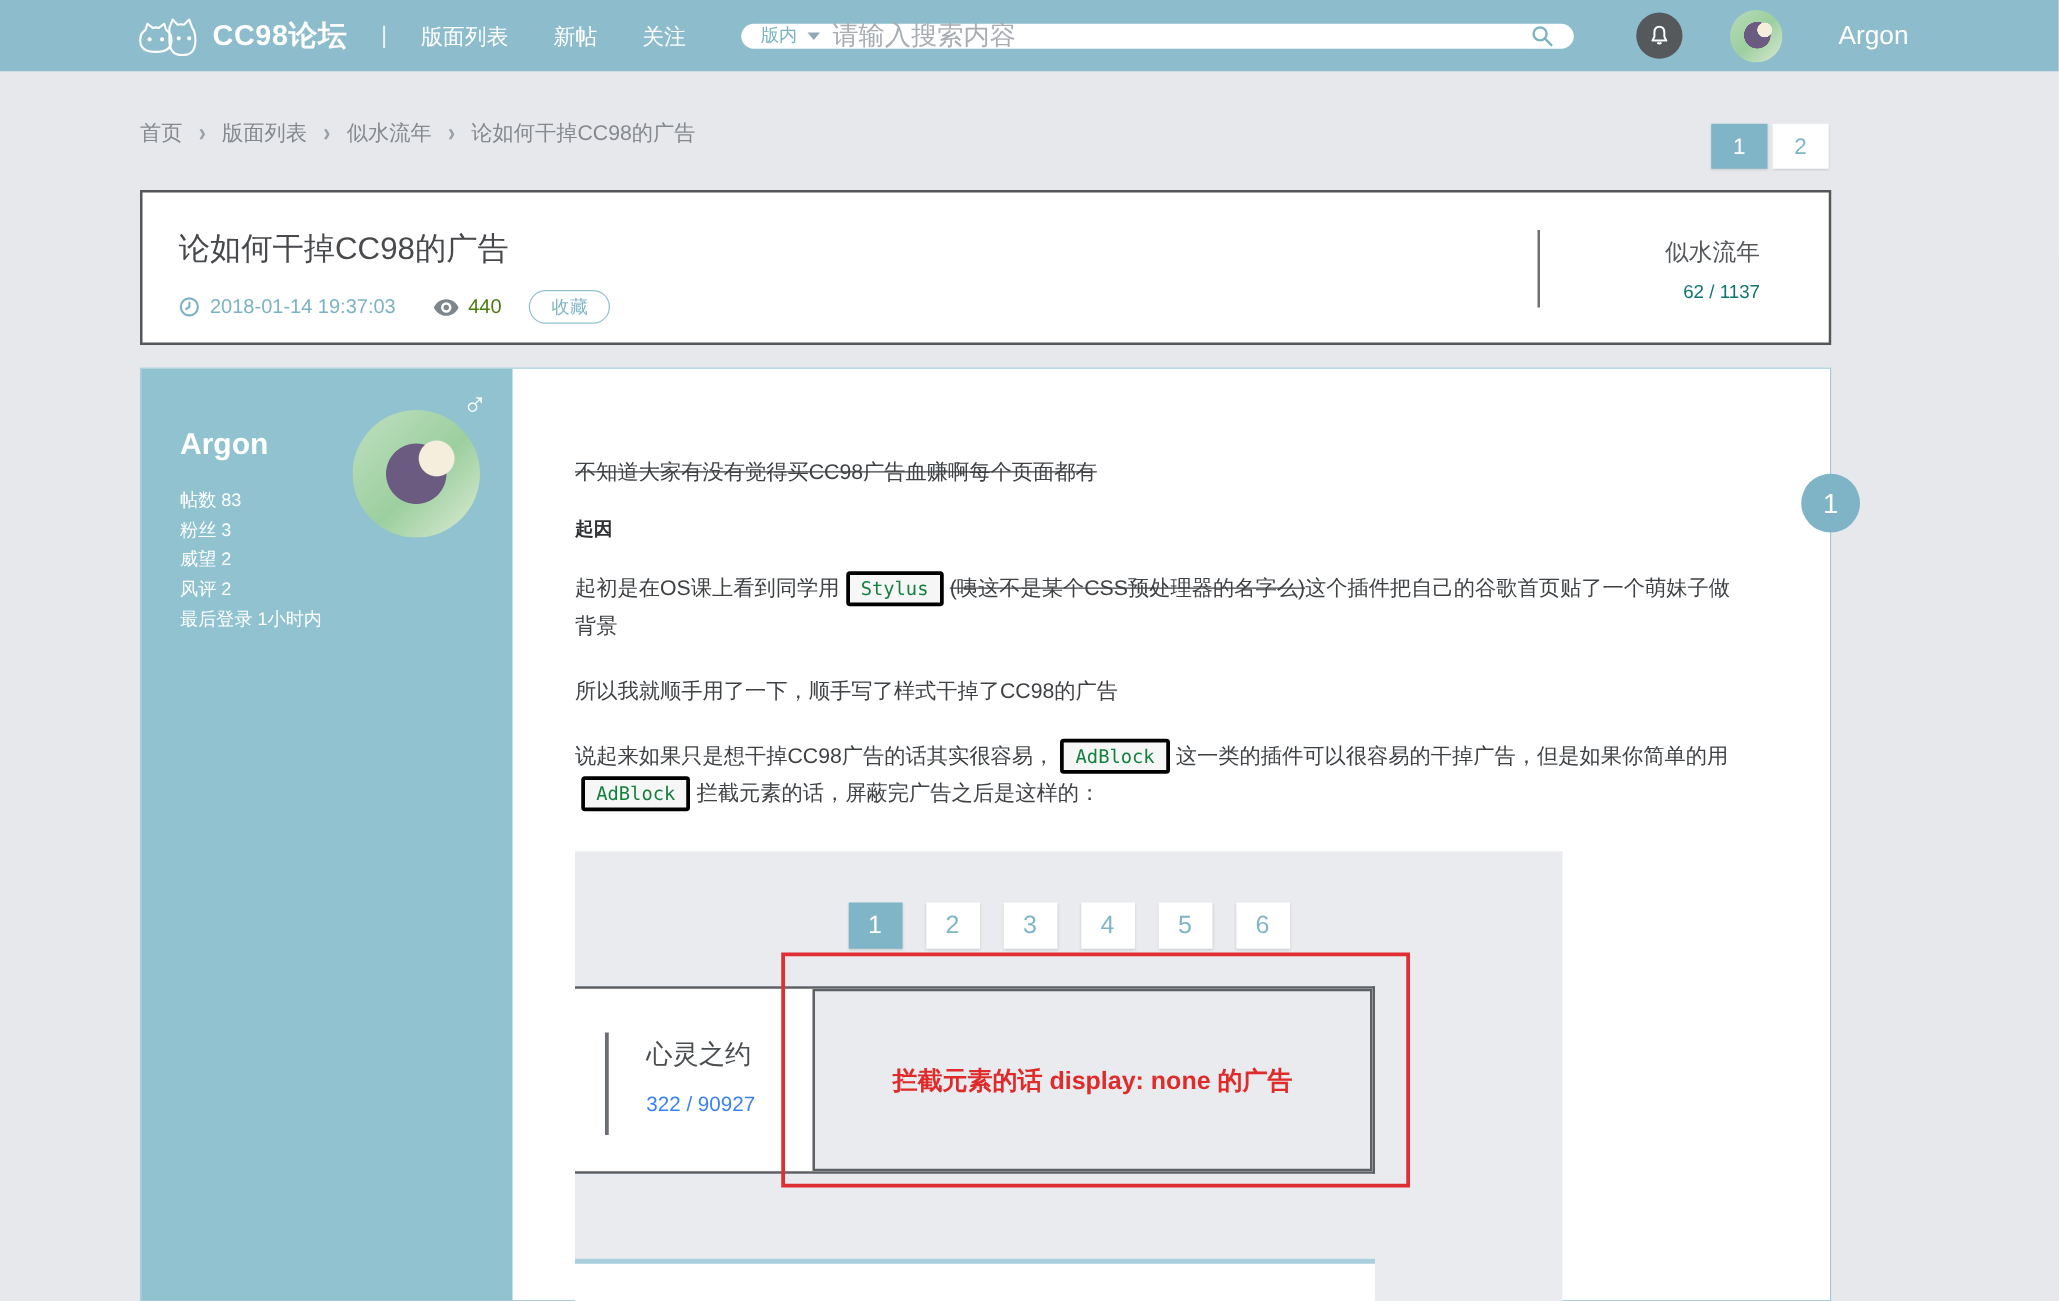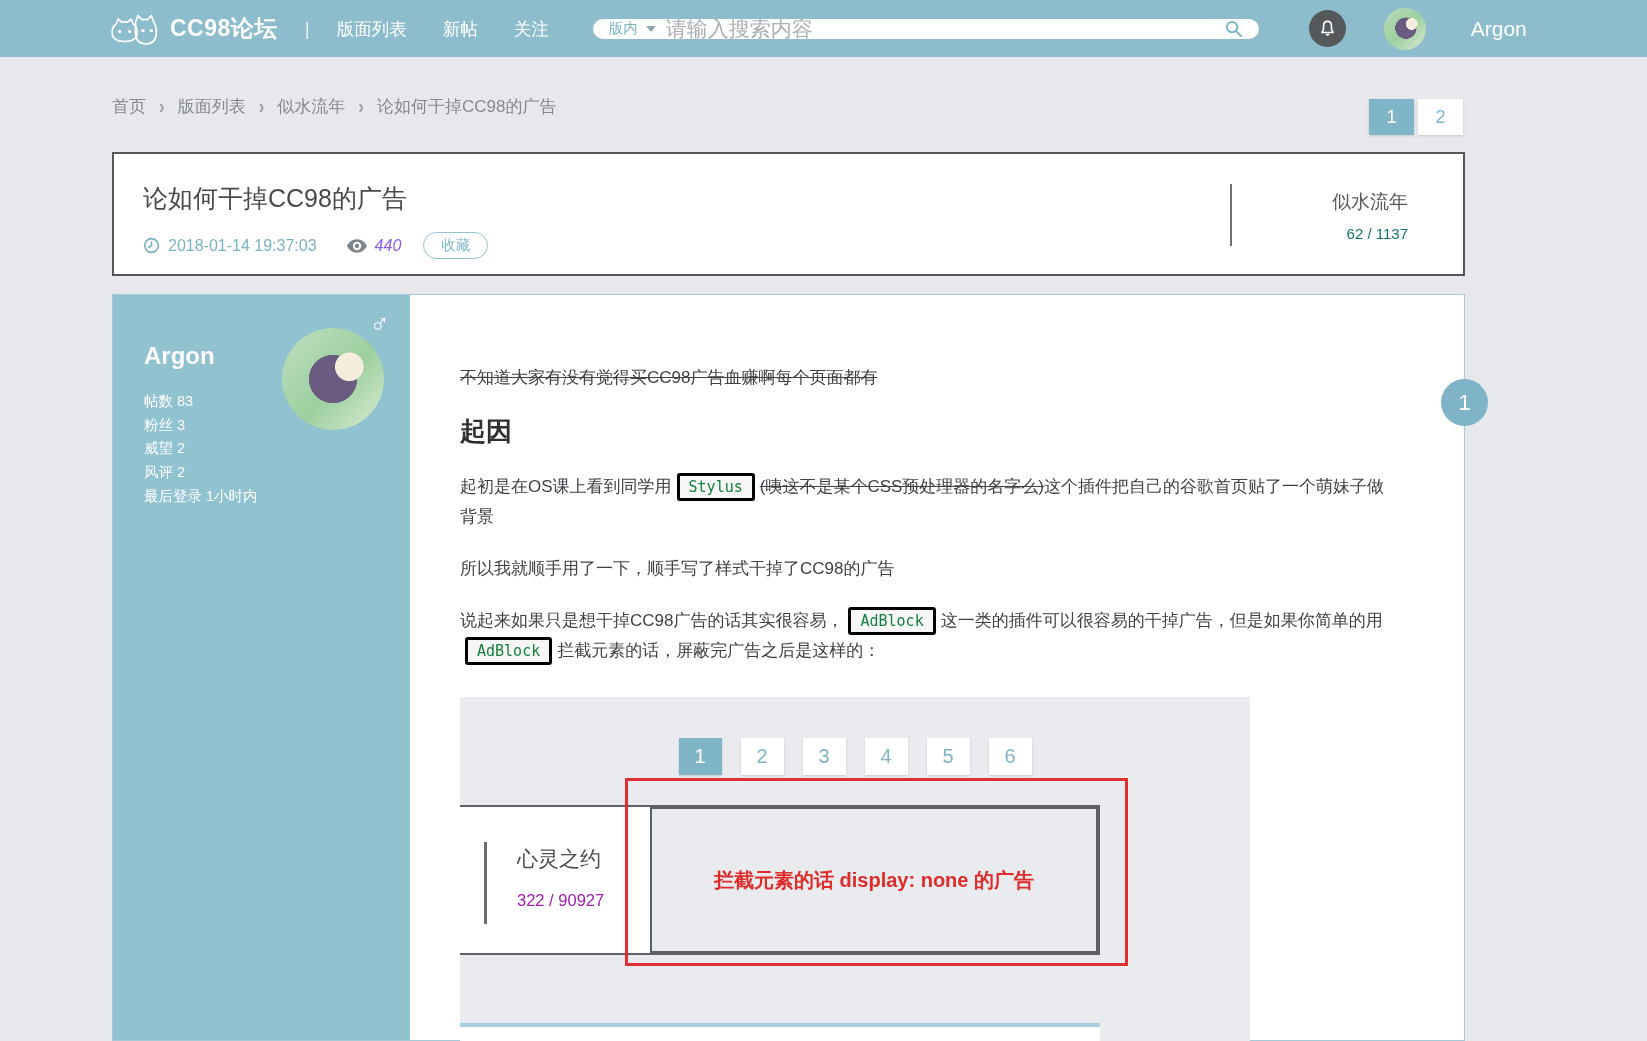--- a/index.html
+++ b/index.html
@@ -40,21 +40,21 @@
               font-size:18px; cursor:pointer; box-shadow:0 1px 2px rgba(0,0,0,.12); }
   .page-box.active { background:#7fb5c6; color:#fff; }
   .page-box.idle { background:#fff; color:#7fb5c6; }
 
   
   .head-card { margin-left:112px; width:1353px; height:124px; background:#fff;
                border:2px solid #54575a; position:relative; padding:28px 0 0 29px; }
   .post-title { font-size:25px; color:#47494c; font-weight:normal; }
   .meta-row { display:flex; align-items:center; margin-top:17px; }
   .meta-time { color:#7cb3c3; font-size:16px; margin-left:8px; }
-  .meta-views { color:#8b5cf6; font-size:16px; margin-left:8px;font-style:italic; }
+  .meta-views { color:#4d7c0f; font-size:16px; margin-left:8px; }
   .meta-gap { width:30px; }
   .fav-pill { margin-left:22px; border:1.5px solid #93c2cf; border-radius:14px; background:#fff;
               color:#7fb6c6; font-size:14.5px; padding:3px 17px; cursor:pointer;
               font-family:"Liberation Sans",sans-serif; }
   .head-right { position:absolute; top:30px; right:55px; display:flex; align-items:center; }
   .head-divider { width:2px; height:62px; background:#6e7276; margin-right:48px; }
   .head-right-col { text-align:right; width:128px; }
   .board-name { color:#55585b; font-size:19px; }
   .reply-count { color:#0f766e; font-size:15px; margin-top:10px; }
 
@@ -65,37 +65,37 @@
   .gender { position:absolute; top:14px; right:20px; color:#fff; font-size:27px; }
   .avatar-big { position:absolute; top:33px; right:26px; width:102px; height:102px; border-radius:50%;
                 background:radial-gradient(circle at 66% 38%, #f5eedd 0 15%, rgba(0,0,0,0) 16%),
                            radial-gradient(circle at 50% 50%, #6b5b80 0 33%, rgba(0,0,0,0) 34%),
                            linear-gradient(135deg,#bfe0c0,#9ccf9f 55%,#dcecd4); }
   .author-name { position:absolute; top:47px; left:31px; color:#fff; font-size:24px; font-weight:bold; }
   .stats { position:absolute; top:95px; left:31px; color:#fff; font-size:14.5px; line-height:23.7px; }
   .content { flex:1; position:relative; padding:68px 0 0 50px; }
   .para { width:932px; color:#3f4245; font-size:17px; line-height:29px; }
   .strike { text-decoration:line-through; }
-  .sect-head { margin-top:22px; font-size:26px; font-weight:bold; color:#2e3133; }
+  .sect-head { margin-top:22px; font-size:15px; font-weight:bold; color:#2e3133; }
   .para.mt { margin-top:23px; }
   .code { font-family:"DejaVu Sans Mono","Liberation Mono",monospace; font-size:15px; color:#15803d;
           background:#f6f6f6; border:3px solid #000000; border-radius:3px; padding:2px 9px; margin:0 5px; }
 
   
   .shot { margin-top:31px; width:790px; height:395px; background:#e9ebef; position:relative; }
   .shot-pages { display:flex; justify-content:center; gap:19px; padding-top:41px; }
   .shot-page { width:43px; height:37px; display:flex; align-items:center; justify-content:center;
                font-size:20px; box-shadow:0 1px 2px rgba(0,0,0,.15); }
   .shot-page.active { background:#7fb5c6; color:#fff; }
   .shot-page.idle { background:#fff; color:#7fb5c6; }
   .shot-card { position:absolute; left:0; top:108px; width:640px; height:150px; background:#fff;
                border:2px solid #5d6165; border-left:none; }
   .shot-bar { position:absolute; left:24px; top:35px; width:3px; height:82px; background:#6b6f73; }
   .shot-board { position:absolute; left:57px; top:38px; color:#4a4e51; font-size:21px; }
-  .shot-count { position:absolute; left:57px; top:84px; color:#a21caf; font-size:16.5px; }
+  .shot-count { position:absolute; left:57px; top:84px; color:#3b82f6; font-size:16.5px; }
   .ad-box { position:absolute; left:190px; top:110px; width:448px; height:146px;
             border:2px solid #5d6165; background:#e9ebef;
             display:flex; align-items:center; justify-content:center; }
   .ad-text { color:#e02b2b; font-size:20px; font-weight:bold; }
   .red-rect { position:absolute; left:165px; top:81px; width:503px; height:188px;
               border:3px solid #df2f35; pointer-events:none; }
   .shot-card2 { position:absolute; left:0; top:326px; width:640px; height:120px;
                 background:#fff; border-top:4px solid #a9cedd; }
 
   

